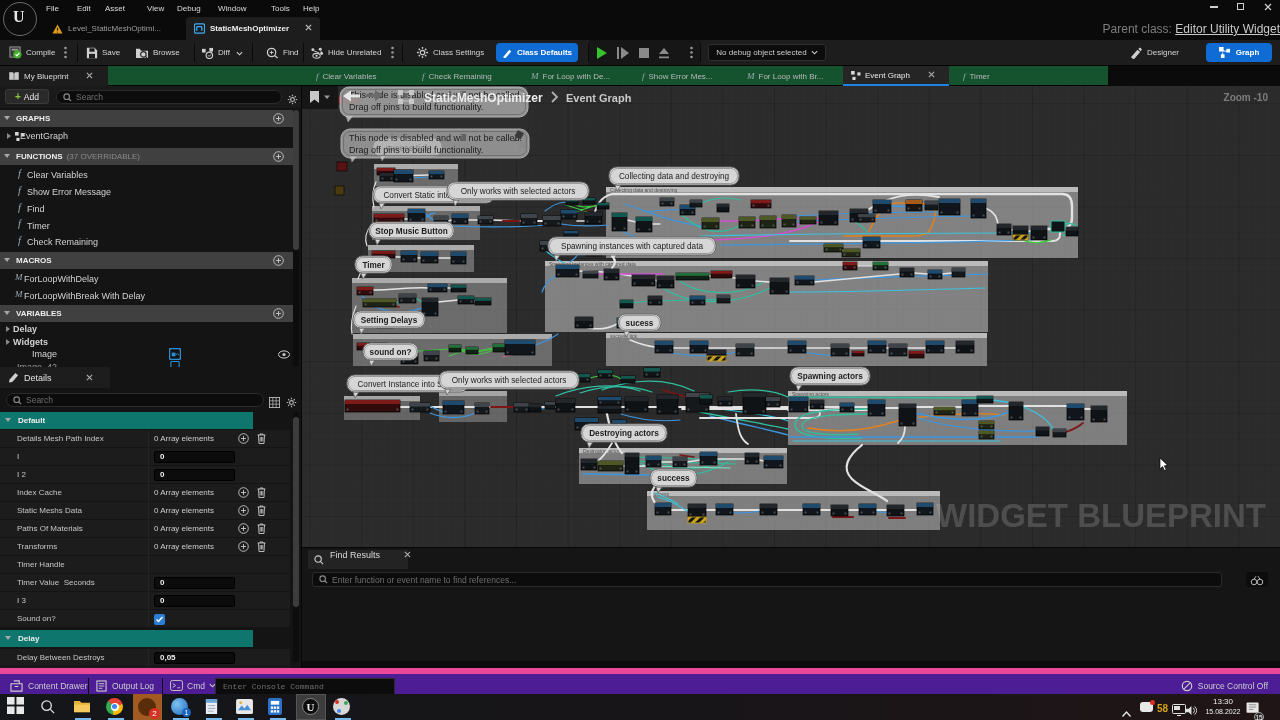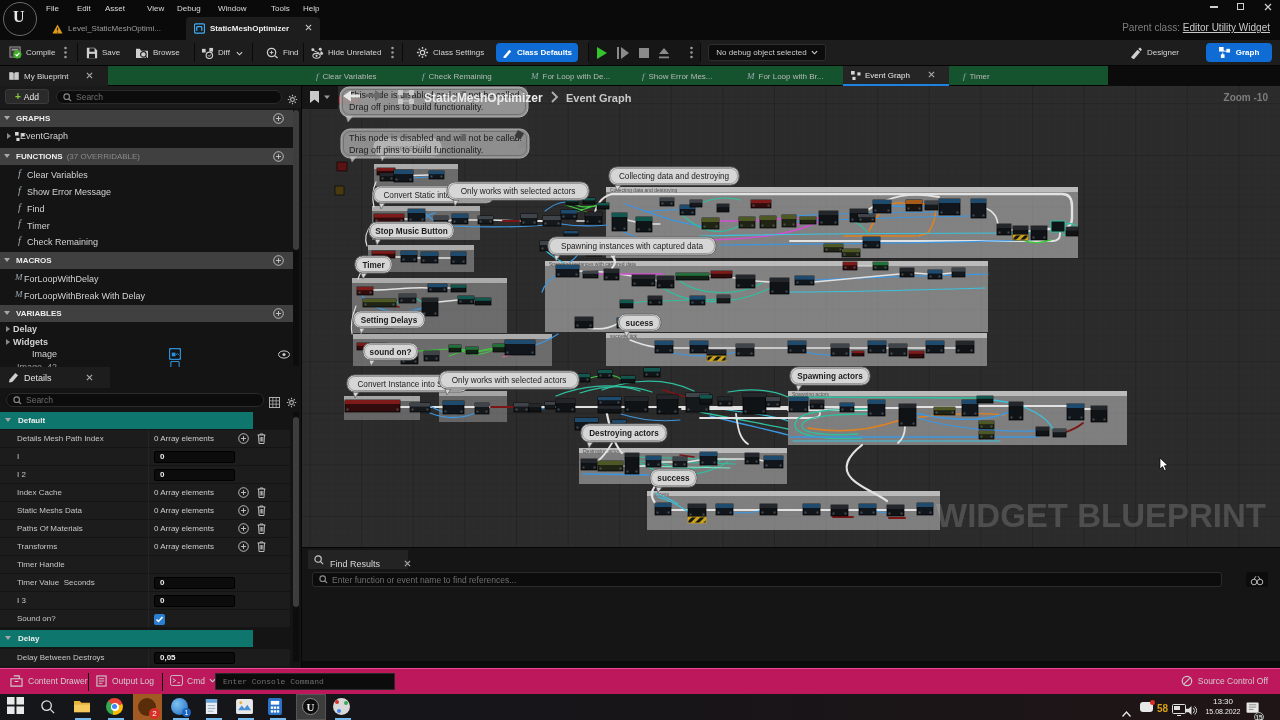--- a/index.html
+++ b/index.html
@@ -3,21 +3,21 @@
 <style>
 *{margin:0;padding:0;box-sizing:border-box}
 html,body{width:1280px;height:720px;overflow:hidden;background:#000;font-family:"Liberation Sans",sans-serif;-webkit-font-smoothing:antialiased}
 .abs{position:absolute}
 #root{position:relative;width:1280px;height:720px;background:#0b0b0b}
 #menubar{position:absolute;left:0;top:0;width:1280px;height:16px;background:#0a0a0a;color:#dcdcdc;font-size:8px}
 #menubar span.mi{position:absolute;top:4px}
 #tabrow{position:absolute;left:0;top:16px;width:1280px;height:24px;background:#0a0a0a}
 .asset-tab{position:absolute;top:1px;height:23px;font-size:8px;color:#9d9d9d;display:flex;align-items:center;white-space:nowrap}
 .asset-tab.active{background:#1d1d1d;color:#efefef;font-weight:bold;border-radius:4px 4px 0 0}
-#parentclass{position:absolute;right:10px;top:6px;font-size:10px;color:#7e7e7e}
+#parentclass{position:absolute;right:0;top:6px;font-size:12px;color:#7e7e7e}
 #parentclass b{color:#c9c9c9;font-weight:normal;text-decoration:underline}
 #toolbar{position:absolute;left:0;top:40px;width:1280px;height:26px;background:#1d1d1d;border-bottom:1px solid #050505;color:#d6d6d6;font-size:8px}
 .tbi{position:absolute;top:0;height:25px;display:flex;align-items:center;gap:4px;white-space:nowrap}
 .tsep{position:absolute;top:3px;width:1px;height:19px;background:#0a0a0a}
 #classdef{position:absolute;left:496px;top:3px;width:82px;height:19px;background:#0e6cd4;border-radius:4px;color:#fff;font-weight:bold;font-size:8px;display:flex;align-items:center;justify-content:center;gap:4px}
 #graphbtn{position:absolute;left:1206px;top:3px;width:66px;height:19px;background:#0e6cd4;border-radius:4px;color:#fff;font-weight:bold;font-size:8px;display:flex;align-items:center;justify-content:center;gap:5px}
 #doctabs{position:absolute;left:0;top:66px;width:1108px;height:20px;background:#14532d;border-bottom:1px solid #030303}
 .dtab{position:absolute;top:0;height:20px;display:flex;align-items:center;font-size:8px;color:#b9b9b9;gap:4px;white-space:nowrap}
 .dtab .fi{font-family:"Liberation Serif",serif;font-style:italic;font-size:9px;color:#9aa7b0}
 .dtab.active{background:#252525;color:#e8e8e8;border-bottom:2px solid #1f82e0}
@@ -39,22 +39,22 @@
 .drow::before{content:"";position:absolute;left:148px;top:0;width:1px;height:18px;background:#242424}
 .drow .lbl{position:absolute;left:17px;top:4px}
 .drow .val{position:absolute;left:154px;top:4px;color:#cdcdcd}
 .dinput{position:absolute;left:154px;top:2.5px;width:81px;height:12px;background:#0c0c0c;border:1px solid #000;border-radius:2px;color:#efefef;font-size:8px;font-weight:bold;padding-left:5px;line-height:10px}
 .ic1{position:absolute;left:238px;top:3px}
 .ic2{position:absolute;left:257px;top:3px}
 .dsec{position:absolute;left:0;width:253px;height:17px;background:#0f766e;color:#ededed;font-size:8px;font-weight:bold}
 .dsec .arr{position:absolute;left:5px;top:6px;width:0;height:0;border-left:3.5px solid transparent;border-right:3.5px solid transparent;border-top:4.5px solid #a8a8a8}
 .dsec span.t{position:absolute;left:18px;top:4px}
 #findpanel{position:absolute;left:302px;top:547px;width:978px;height:115px;background:#151515;border-top:1px solid #060606}
-#findtab{position:absolute;left:6px;top:2px;width:100px;height:19px;background:#232323;color:#d8d8d8;font-size:9px;display:flex;align-items:flex-end;padding-left:22px;white-space:nowrap}
-#statusbar{position:absolute;left:0;top:668px;width:1280px;height:26px;background:#be185d;border-top:1px solid #ec4899;color:#cdcdcd;font-size:8.5px}
+#findtab{position:absolute;left:6px;top:2px;width:100px;height:19px;background:#232323;color:#d8d8d8;font-size:9px;display:flex;align-items:flex-start;padding-left:22px;white-space:nowrap}
+#statusbar{position:absolute;left:0;top:668px;width:1280px;height:26px;background:#4c1d95;border-top:6px solid #ec4899;color:#cdcdcd;font-size:8.5px}
 #taskbar{position:absolute;left:0;top:694px;width:1280px;height:26px;background:linear-gradient(90deg,#14161a 0%,#181518 55%,#201516 100%)}
 .tic{position:absolute;top:3px;width:20px;height:20px}
 .uline{position:absolute;top:24px;height:2px;background:#76b9ed}
 </style></head>
 <body>
 <div id="root">
     <div id="menubar">
       <span class="mi" style="left:46px">File</span>
       <span class="mi" style="left:77px">Edit</span>
       <span class="mi" style="left:105px">Asset</span>

